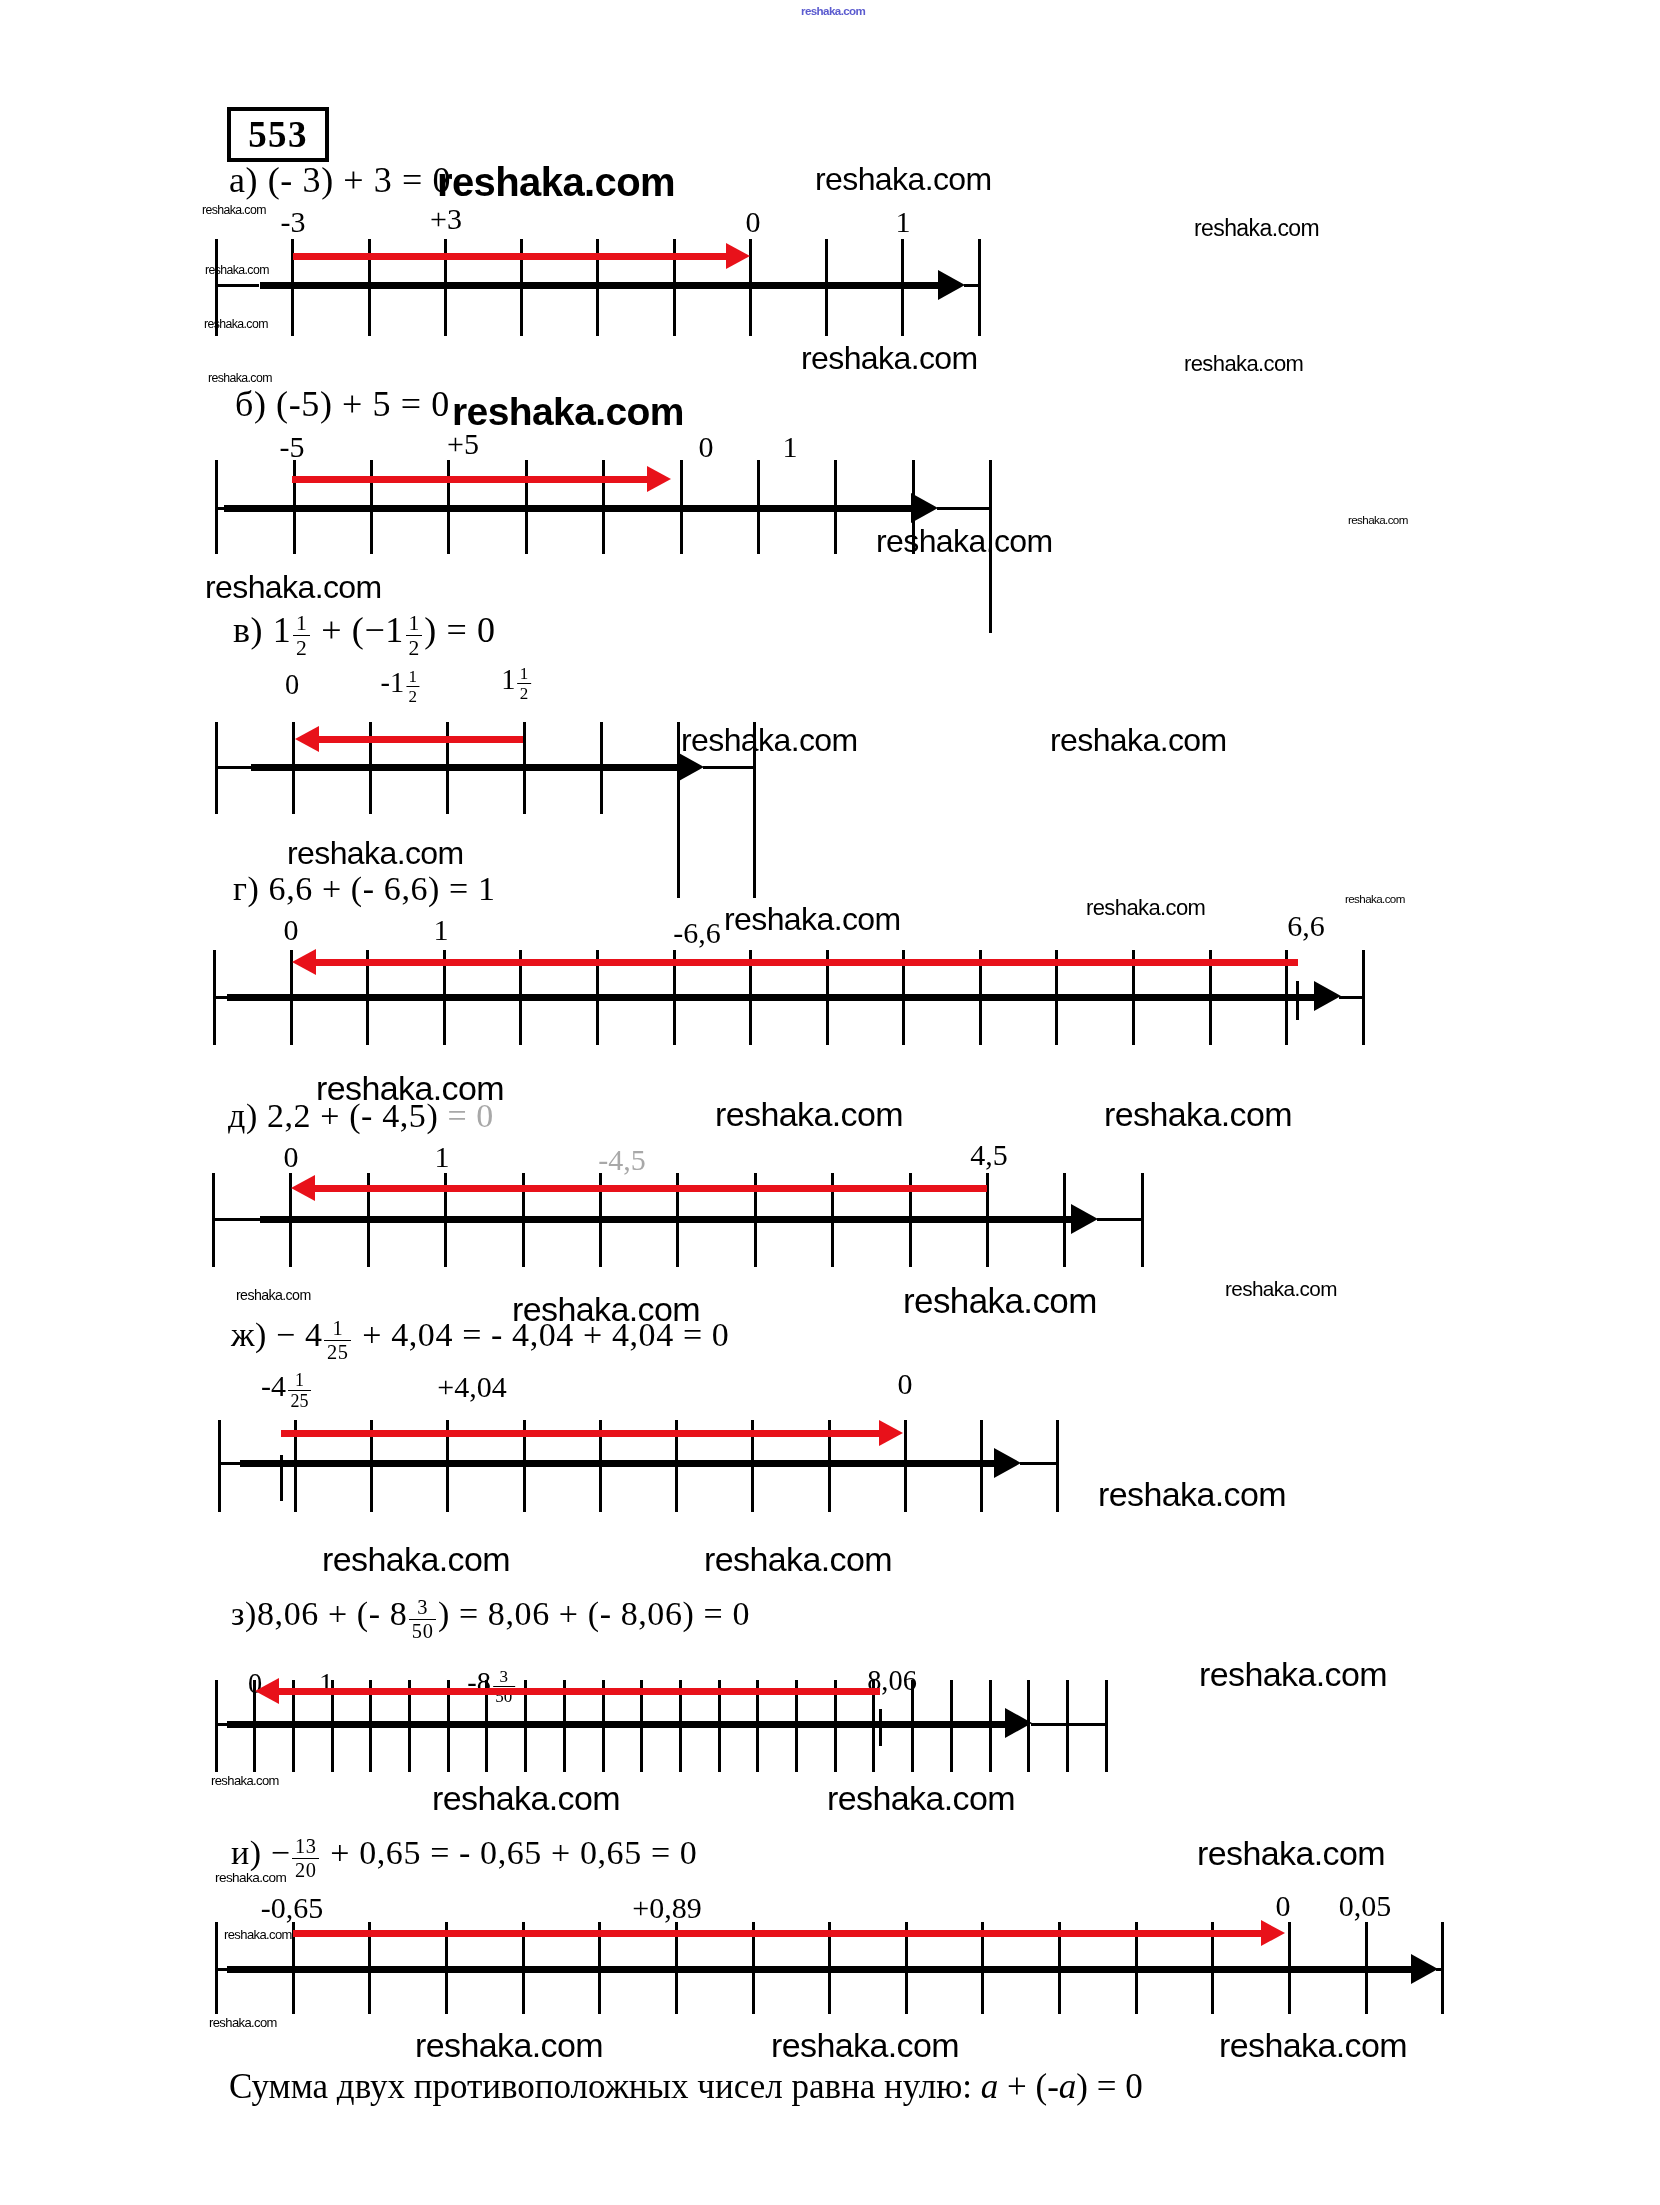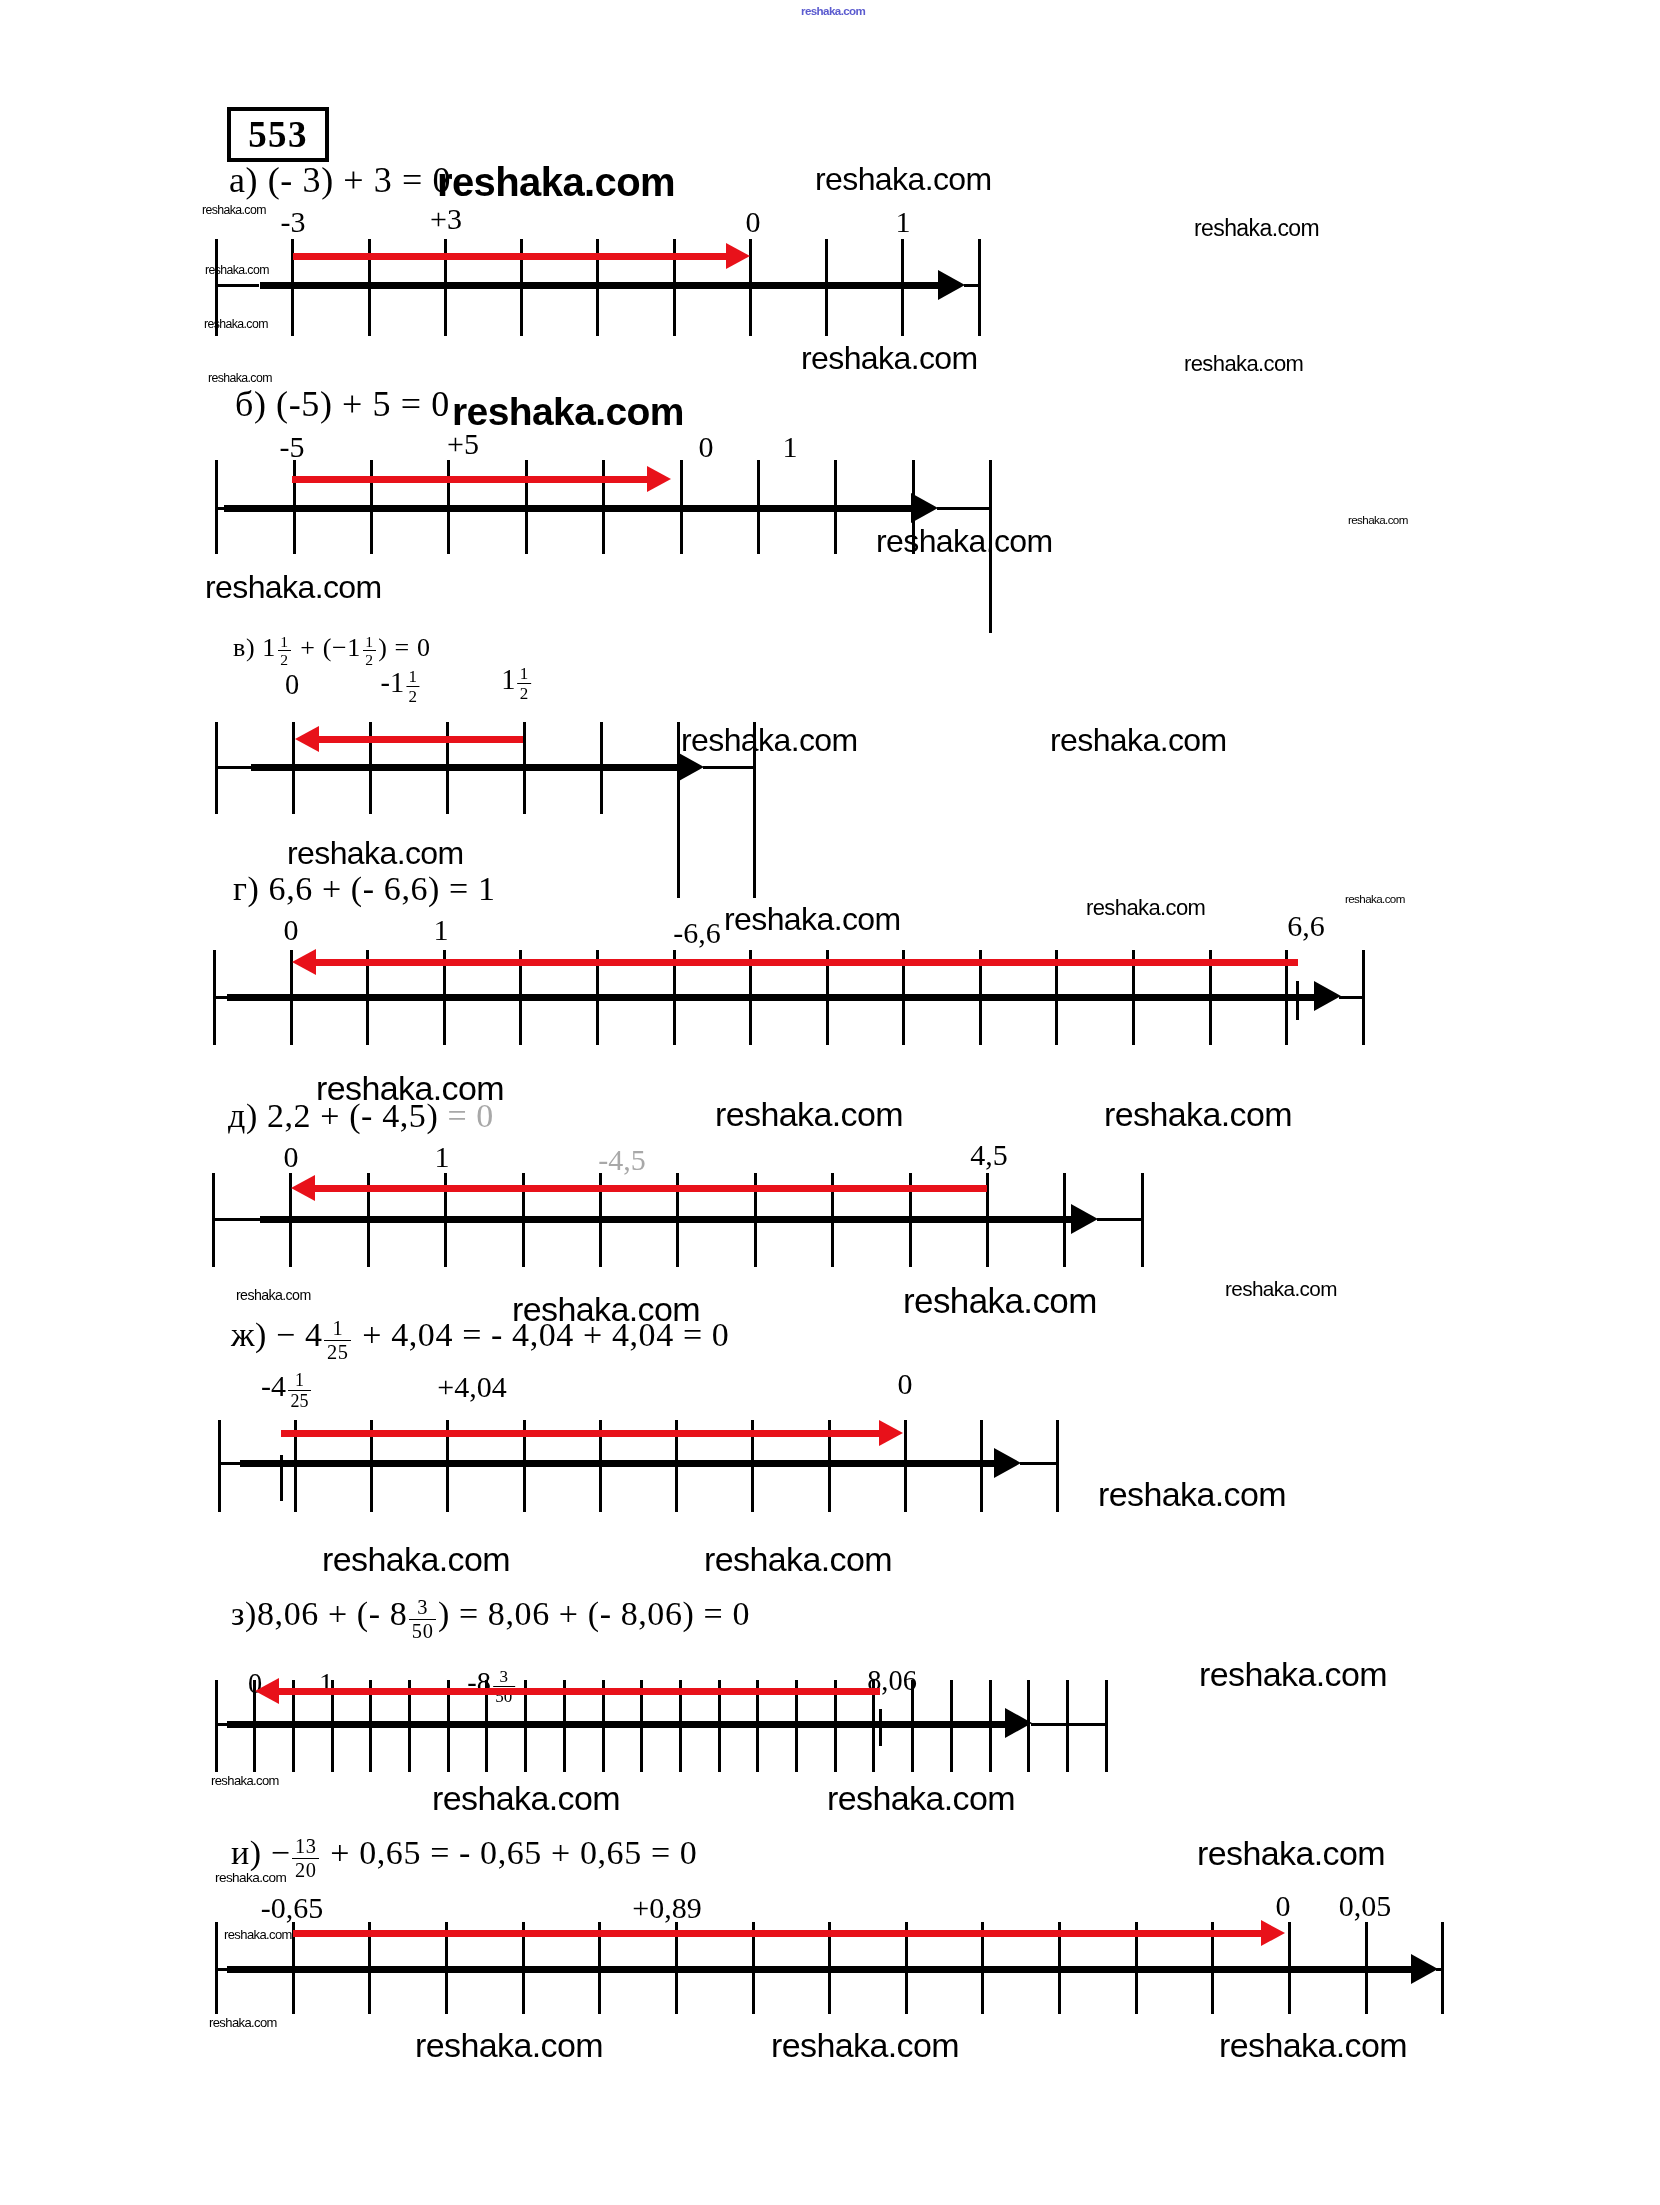--- a/index.html
+++ b/index.html
@@ -79,21 +79,21 @@
         <div class="tick" style="left: 912px; top: 460px; height: 94px;"></div>
         <div class="tick" style="left: 989px; top: 460px; height: 173px;"></div>
         <div class="seg" style="background: rgb(232, 17, 26); height: 7.1px; top: 476px; left: 292px; width: 359px;"></div>
         <div class="tri" style="border-top: 13.6px solid transparent; border-bottom: 13.6px solid transparent; top: 466px; border-left: 24.6px solid rgb(232, 17, 26); left: 647px;"></div>
         <div class="seg" style="left: 216px; width: 7.8px; top: 507px; height: 2.6px;"></div>
         <div class="seg" style="left: 224px; width: 691px; top: 505px; height: 6.5px;"></div>
         <div class="tri" style="border-top: 15.5px solid transparent; border-bottom: 15.5px solid transparent; border-left: 27px solid rgb(0, 0, 0); left: 911px; top: 493px;"></div>
         <div class="seg" style="left: 937px; width: 52px; top: 507px; height: 2.6px;"></div>
       </div>
       <div style="position: absolute; left: 0px; top: 0px;">
-        <div class="eq" style="left: 233px; top: 633px; font-size: 26px;"><span>в) 1</span><span class="frac"><span class="fn">1</span><span class="fd">2</span></span><span> + (−1</span><span class="frac"><span class="fn">1</span><span class="fd">2</span></span><span>) = 0</span></div>
+        <div class="eq" style="left: 233px; top: 611px; font-size: 36px;"><span>в) 1</span><span class="frac"><span class="fn">1</span><span class="fd">2</span></span><span> + (−1</span><span class="frac"><span class="fn">1</span><span class="fd">2</span></span><span>) = 0</span></div>
         <div class="lbl" style="left: 292px; top: 671px; font-size: 28.4px;"><span>0</span></div>
         <div class="lbl" style="left: 401px; top: 667px; font-size: 28.4px;"><span>-1</span><span class="frac"><span class="fn">1</span><span class="fd">2</span></span></div>
         <div class="lbl" style="left: 517px; top: 664px; font-size: 28.4px;"><span>1</span><span class="frac"><span class="fn">1</span><span class="fd">2</span></span></div>
         <div class="tick" style="left: 215px; top: 722px; height: 92px;"></div>
         <div class="tick" style="left: 292px; top: 722px; height: 92px;"></div>
         <div class="tick" style="left: 369px; top: 722px; height: 92px;"></div>
         <div class="tick" style="left: 446px; top: 722px; height: 92px;"></div>
         <div class="tick" style="left: 523px; top: 722px; height: 92px;"></div>
         <div class="tick" style="left: 600px; top: 722px; height: 92px;"></div>
         <div class="tick" style="left: 677px; top: 722px; height: 176px;"></div>
@@ -291,14 +291,15 @@
       <div class="wm" style="left: 432px; top: 1781px; font-size: 34px; font-weight: 400;">reshaka.com</div>
       <div class="wm" style="left: 827px; top: 1781px; font-size: 34px; font-weight: 400;">reshaka.com</div>
       <div class="wm" style="left: 215px; top: 1871px; font-size: 13.6px; font-weight: 400;">reshaka.com</div>
       <div class="wm" style="left: 1197px; top: 1836px; font-size: 34px; font-weight: 400;">reshaka.com</div>
       <div class="wm" style="left: 224px; top: 1928px; font-size: 13px; font-weight: 400;">reshaka.com</div>
       <div class="wm" style="left: 209px; top: 2016px; font-size: 13px; font-weight: 400;">reshaka.com</div>
       <div class="wm" style="left: 415px; top: 2028px; font-size: 34px; font-weight: 400;">reshaka.com</div>
       <div class="wm" style="left: 771px; top: 2028px; font-size: 34px; font-weight: 400;">reshaka.com</div>
       <div class="wm" style="left: 1219px; top: 2028px; font-size: 34px; font-weight: 400;">reshaka.com</div>
     </div>
+  <p id="summary" style="left: 229px; top: 2068px; font-size: 35px;"><span>Сумма двух противоположных чисел равна нулю: </span><span class="it">a</span><span> + (-</span><span class="it">a</span><span>) = 0</span></p>
 </div>
 
 
 </body></html>

